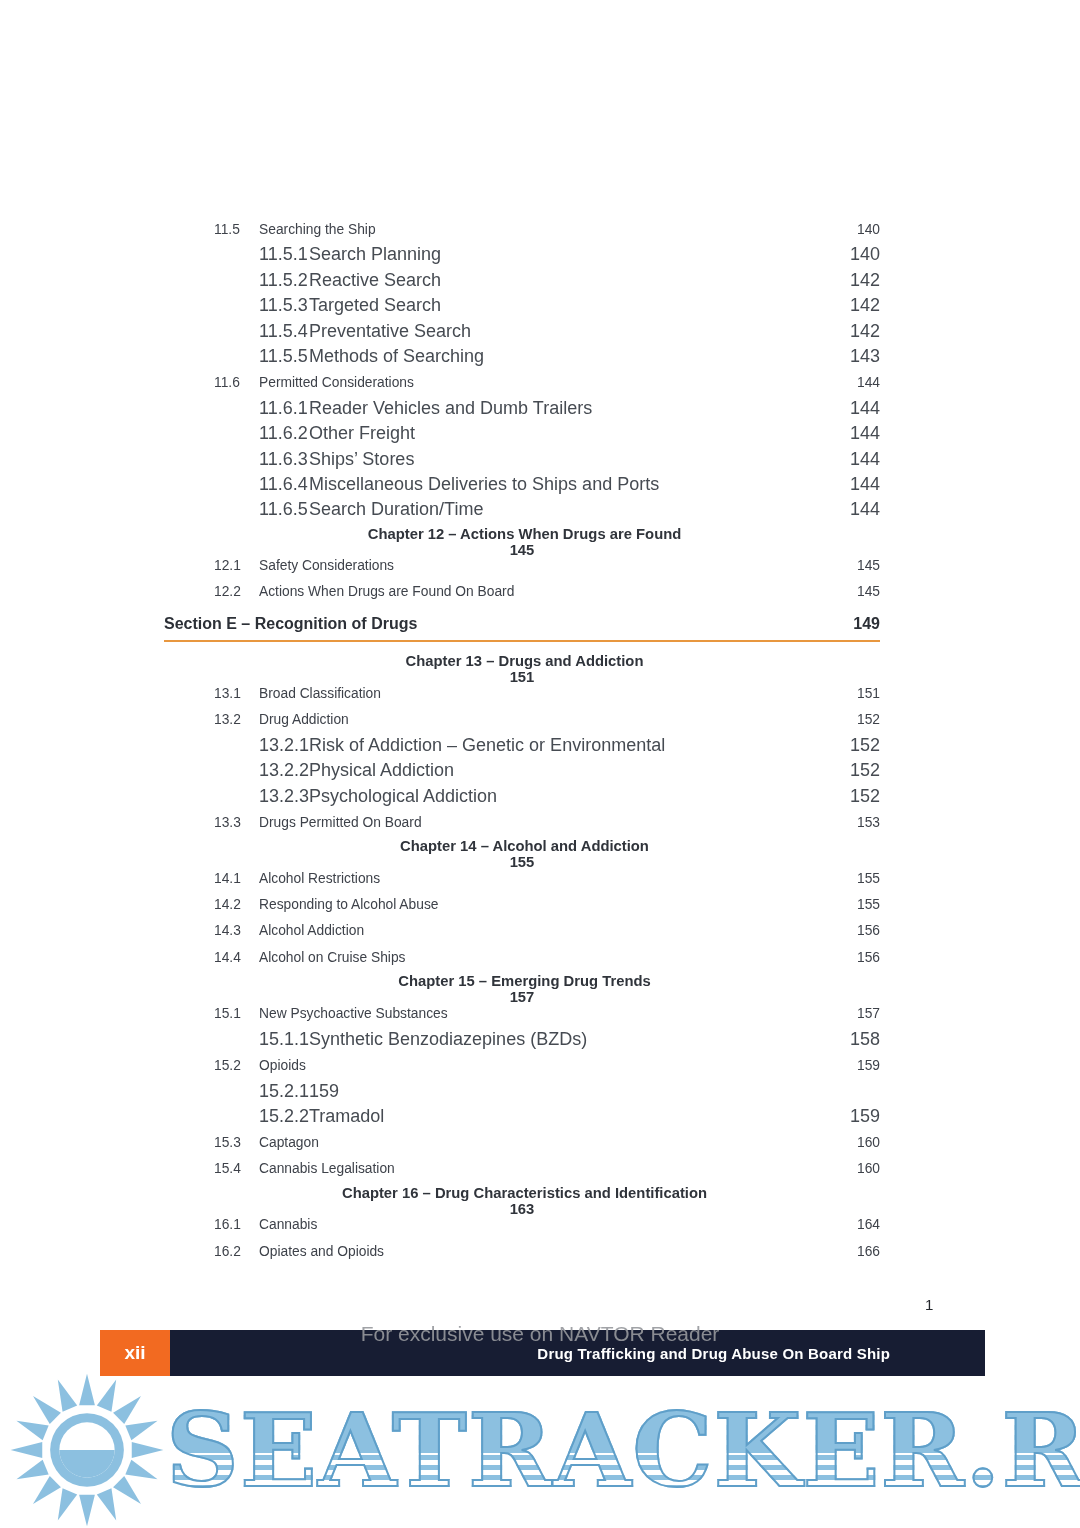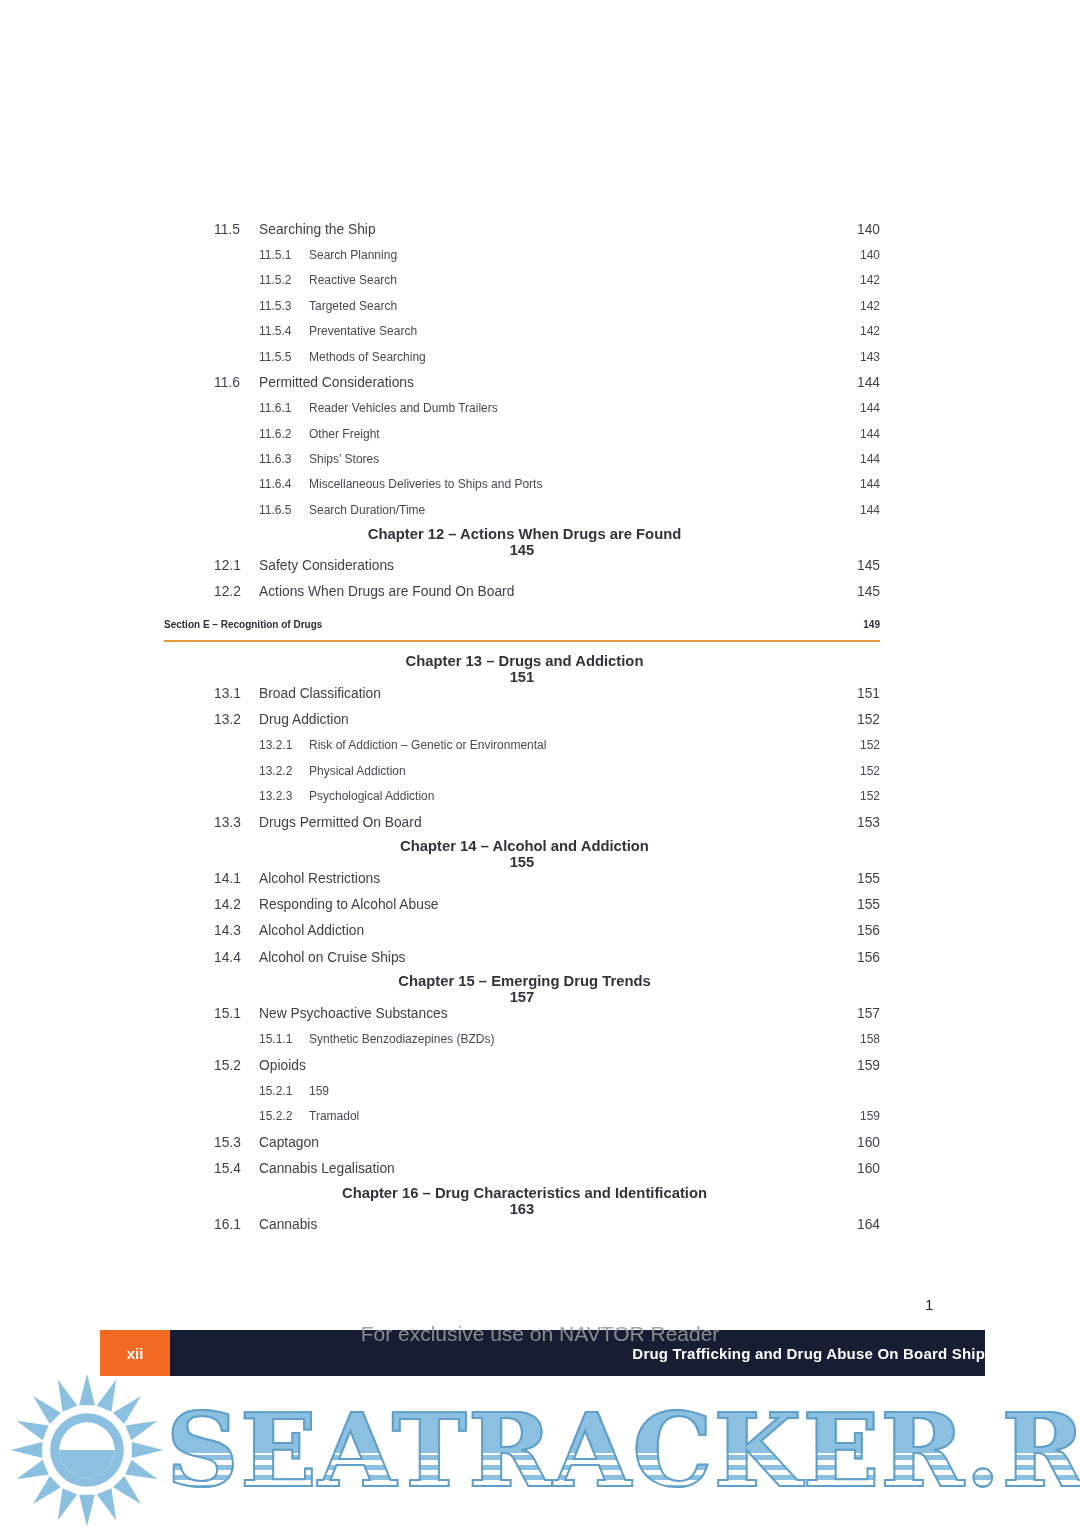--- a/index.html
+++ b/index.html
@@ -19,32 +19,32 @@
     width:716px;
   }
   .row { display:flex; align-items:center; }
   .row .num   { flex:none; }
   .row .label { flex:1; padding-right:20px; }
   .row .page  { flex:none; text-align:right; }
 
   .row.l2 { height:26.3px; font-size:13.8px; }
   .row.l2 .num { margin-left:50px; width:45px; }
 
-  .row.l3 { height:25.4px; font-size:12px; color:#464b52; }
+  .row.l3 { height:25.4px; font-size:18px; color:#464b52; }
   .row.l3 .num { margin-left:95px; width:50px; }
 
   .row.chapter {
     height:30px; padding-top:3px;
     font-size:14.8px; font-weight:700; color:#30343b;flex-direction:column;
   }
   .row.chapter .label { margin-left:25px; }
 
   .row.section {
     height:26px; margin-top:6px;
-    font-size:10px; font-weight:700; color:#2c3037;
+    font-size:16px; font-weight:700; color:#2c3037;
   }
 
   .orange-line {
     height:2px;
     background:var(--accent-orange-line, #e8973f);
     margin:3px 0 8px 0;
   }
 
   
   .pdf-page-number {
@@ -68,28 +68,29 @@
     position:absolute;
     left:100px; top:1330px;
     width:885px; height:46px;
     display:flex;
     z-index:4;
   }
   .folio-box {
     width:70px; height:100%;
     background:var(--footer-orange, #f26a21);
     color:#ffffff;
-    font-size:15px; font-weight:700;
+    font-size:19px; font-weight:700;
     display:flex; align-items:center; justify-content:center;
   }
   .footer-bar {
     flex:1; height:100%;
     background:var(--footer-navy, #171d33);
     color:#ffffff;
     display:flex; align-items:center; justify-content:flex-end;
+    padding-right:95px;
     font-size:15px; font-weight:700;
     letter-spacing:0.2px;
   }
 
   
   .watermark {
     position:absolute;
     left:0; top:1372px; width:1080px; height:156px;
     display:flex; align-items:center;
     z-index:5;
@@ -301,20 +302,25 @@
         <span class="page">160</span>
       </div>
       <div class="row chapter">
         <span class="label">Chapter 16 – Drug Characteristics and Identification</span>
         <span class="page">163</span>
       </div>
       <div class="row l2">
         <span class="num">16.1</span>
         <span class="label">Cannabis</span>
         <span class="page">164</span>
+      </div>
+      <div class="row l2">
+        <span class="num">16.2</span>
+        <span class="label">Opiates and Opioids</span>
+        <span class="page">166</span>
       </div>
     </main>
 
   <div class="pdf-page-number">1</div>
 
   <div class="overlay-text">For exclusive use on NAVTOR Reader</div>
 
   <footer class="footer">
     <div class="folio-box">xii</div>
     <div class="footer-bar">

